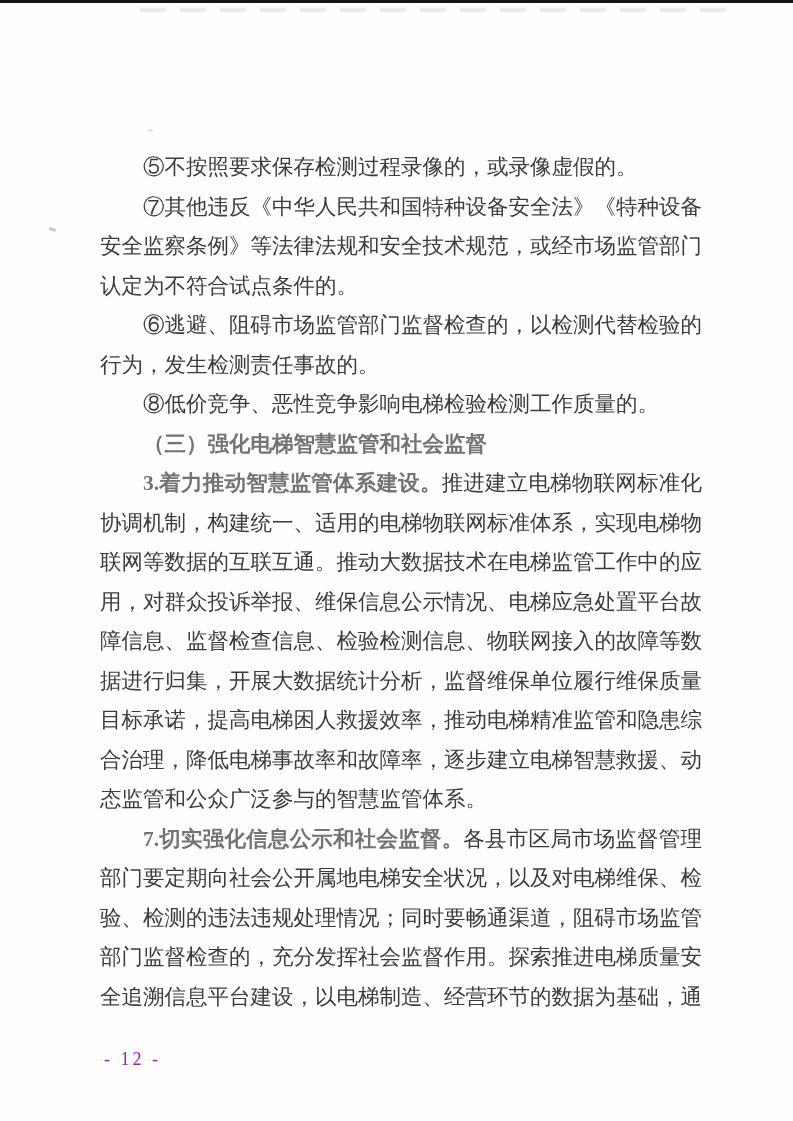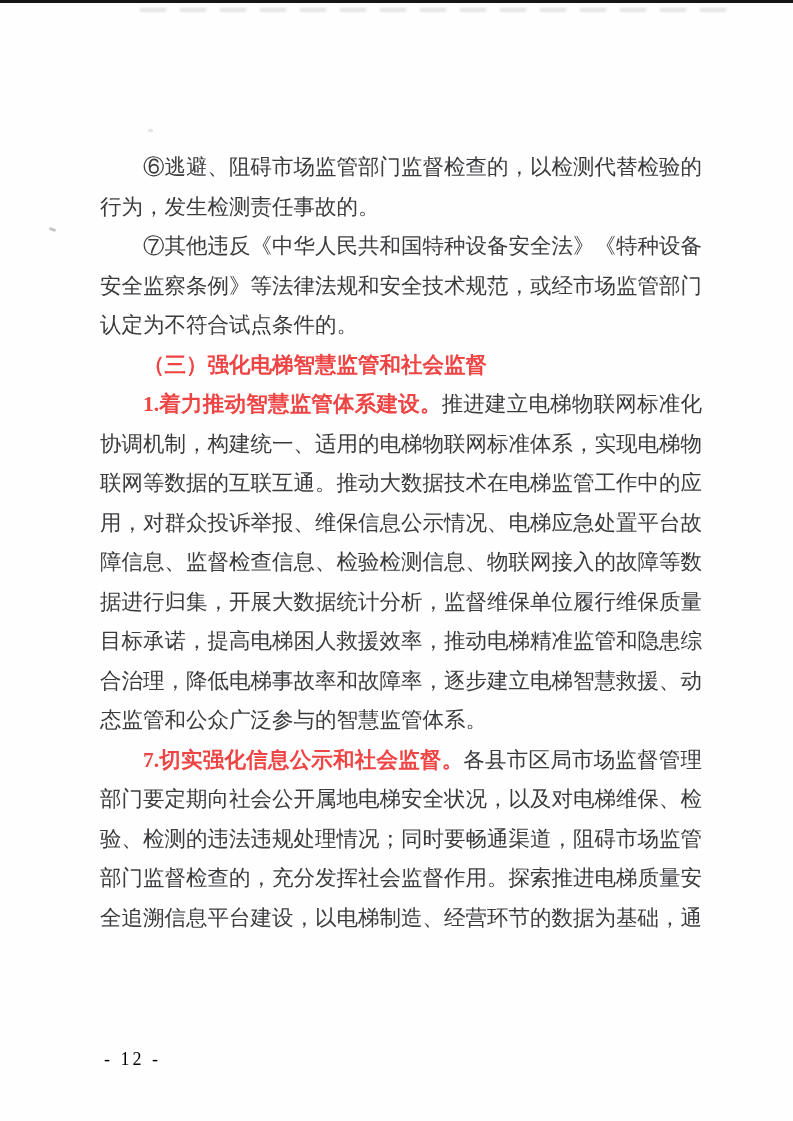--- a/index.html
+++ b/index.html
@@ -60,50 +60,52 @@
     margin: 0;
     font-size: 21.5px;
     line-height: 39.5px;
     text-align: justify;
     text-indent: 2em;
     letter-spacing: 0;
     word-break: break-all;
   }
   .para .bold {
     font-weight: 700;
-    color: #ef4444;
+    color: #737373;
   }
   .para .regular {
     font-weight: 400;
   }
   .para.heading {
     font-weight: 700;
     color: #232326;
   }
   .page-number {
     position: absolute;
     left: 104px;
     top: 1049px;
     font-size: 18px;
     letter-spacing: 3px;
-    color: #000000;
+    color: #a21caf;
     font-family: "Liberation Serif", "DejaVu Serif", serif;
   }
 </style>
 </head>
 <body>
 
 <div class="page">
   <div class="scan-edge"></div>
   <div class="ghost-line"></div>
   <div class="speck-1"></div>
   <div class="speck-2"></div>
 
   <div class="doc-body">
+      <p class="para"><span class="regular">⑤不按照要求保存检测过程录像的，或录像虚假的。</span></p>
+      <p class="para"><span class="regular">⑦其他违反《中华人民共和国特种设备安全法》《特种设备安全监察条例》等法律法规和安全技术规范，或经市场监管部门认定为不符合试点条件的。</span></p>
       <p class="para"><span class="regular">⑥逃避、阻碍市场监管部门监督检查的，以检测代替检验的行为，发生检测责任事故的。</span></p>
-      <p class="para"><span class="regular">⑦其他违反《中华人民共和国特种设备安全法》《特种设备安全监察条例》等法律法规和安全技术规范，或经市场监管部门认定为不符合试点条件的。</span></p>
+      <p class="para"><span class="regular">⑧低价竞争、恶性竞争影响电梯检验检测工作质量的。</span></p>
       <p class="para heading"><span class="bold">（三）强化电梯智慧监管和社会监督</span></p>
-      <p class="para"><span class="bold">1.着力推动智慧监管体系建设。</span><span class="regular">推进建立电梯物联网标准化协调机制，构建统一、适用的电梯物联网标准体系，实现电梯物联网等数据的互联互通。推动大数据技术在电梯监管工作中的应用，对群众投诉举报、维保信息公示情况、电梯应急处置平台故障信息、监督检查信息、检验检测信息、物联网接入的故障等数据进行归集，开展大数据统计分析，监督维保单位履行维保质量目标承诺，提高电梯困人救援效率，推动电梯精准监管和隐患综合治理，降低电梯事故率和故障率，逐步建立电梯智慧救援、动态监管和公众广泛参与的智慧监管体系。</span></p>
+      <p class="para"><span class="bold">3.着力推动智慧监管体系建设。</span><span class="regular">推进建立电梯物联网标准化协调机制，构建统一、适用的电梯物联网标准体系，实现电梯物联网等数据的互联互通。推动大数据技术在电梯监管工作中的应用，对群众投诉举报、维保信息公示情况、电梯应急处置平台故障信息、监督检查信息、检验检测信息、物联网接入的故障等数据进行归集，开展大数据统计分析，监督维保单位履行维保质量目标承诺，提高电梯困人救援效率，推动电梯精准监管和隐患综合治理，降低电梯事故率和故障率，逐步建立电梯智慧救援、动态监管和公众广泛参与的智慧监管体系。</span></p>
       <p class="para"><span class="bold">7.切实强化信息公示和社会监督。</span><span class="regular">各县市区局市场监督管理部门要定期向社会公开属地电梯安全状况，以及对电梯维保、检验、检测的违法违规处理情况；同时要畅通渠道，阻碍市场监管部门监督检查的，充分发挥社会监督作用。探索推进电梯质量安全追溯信息平台建设，以电梯制造、经营环节的数据为基础，通</span></p>
     </div>
 
   <div class="page-number">- 12 -</div>
 </div>
 
 </body></html>

